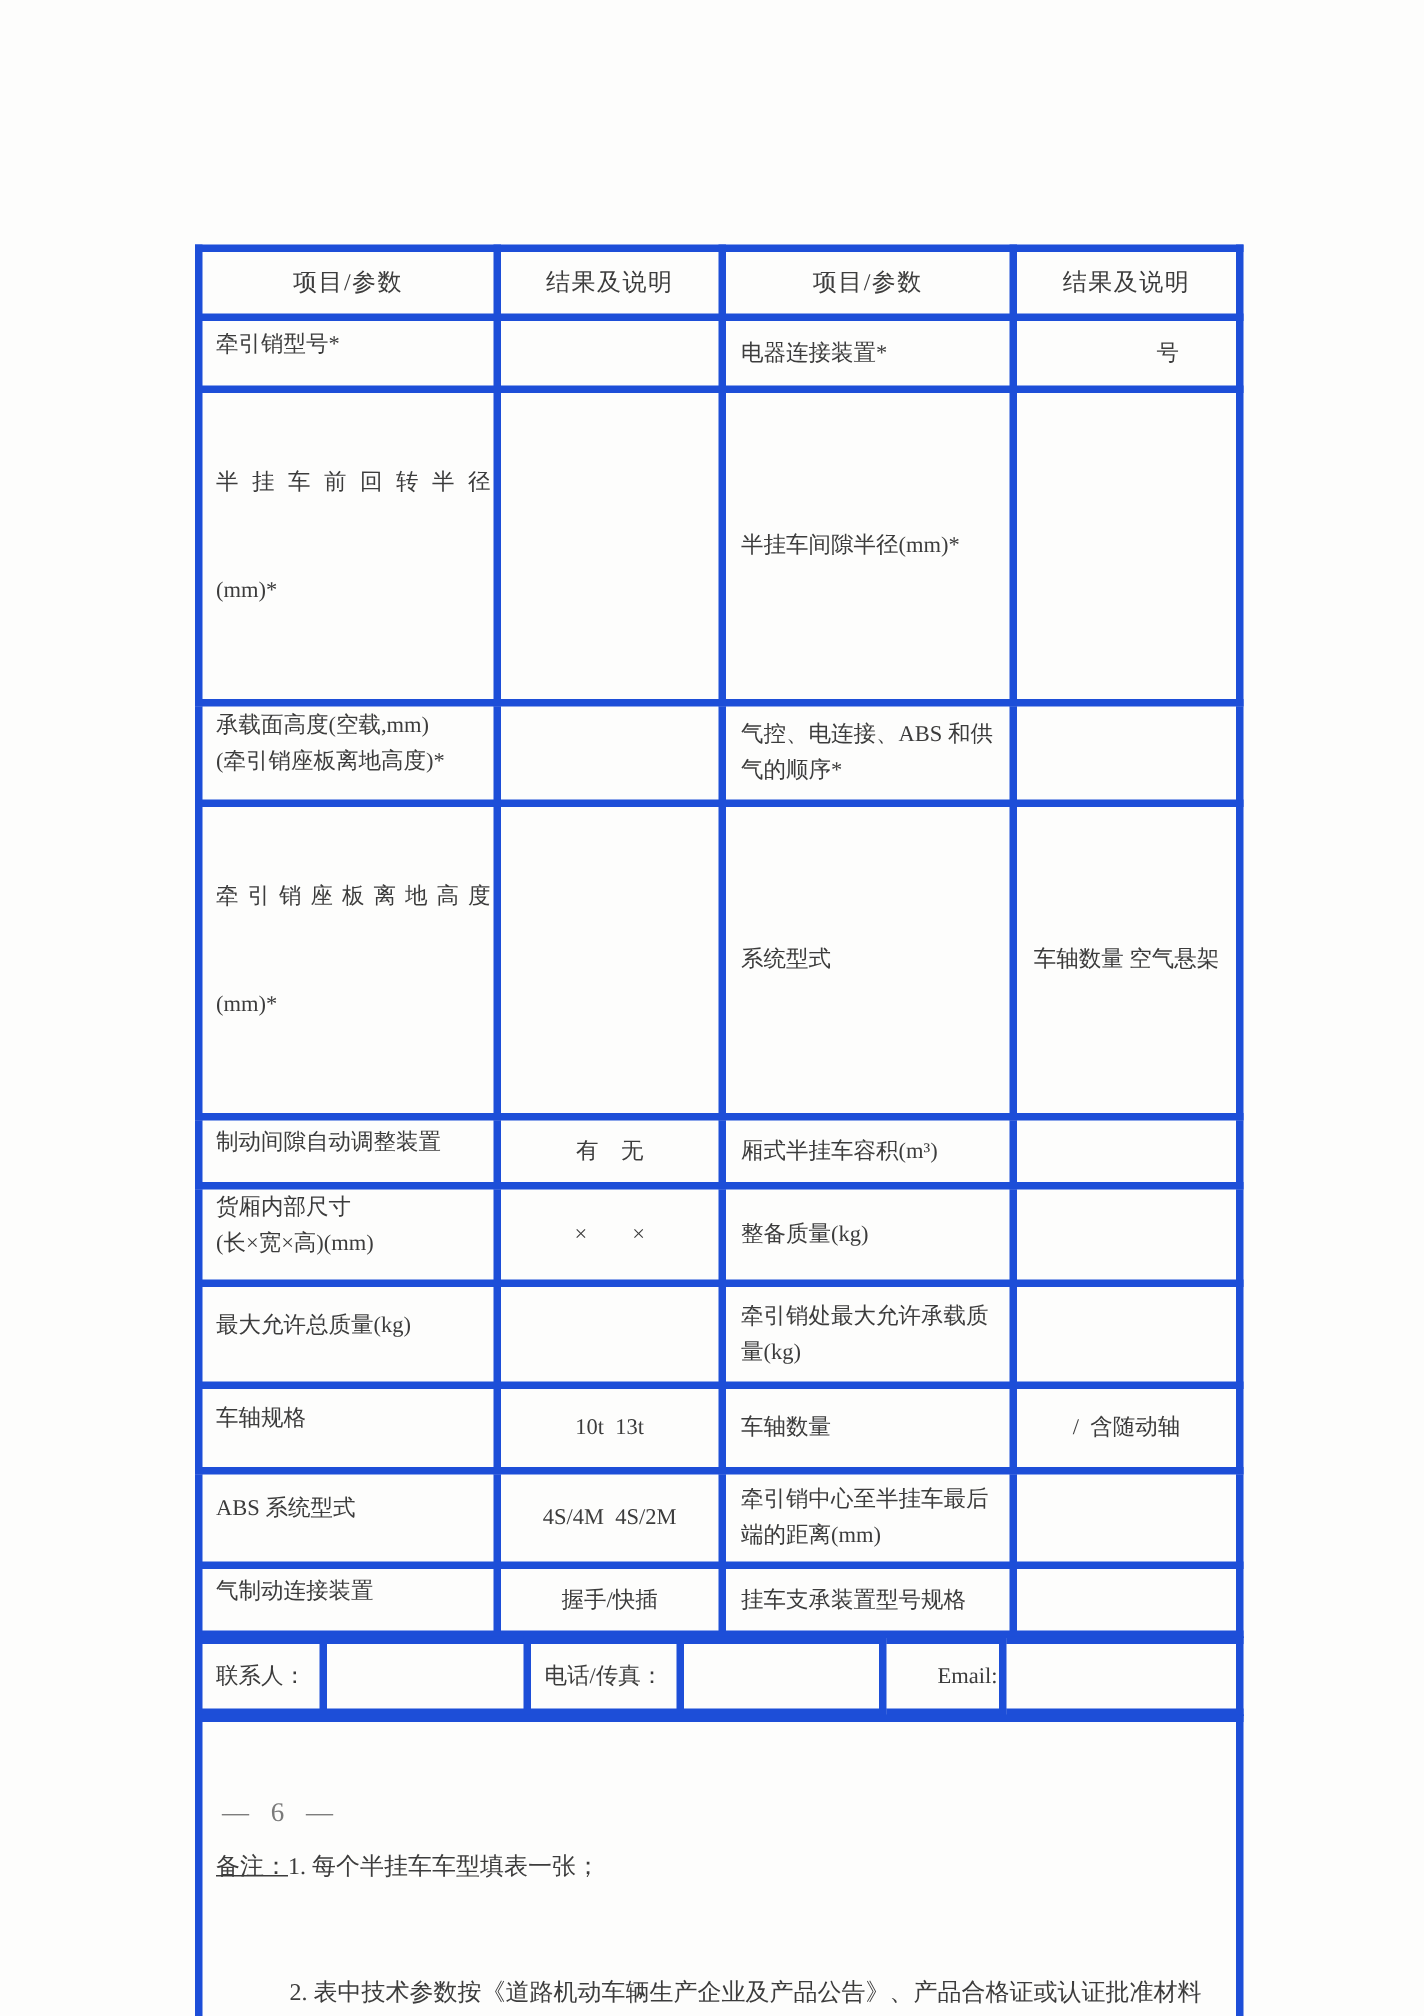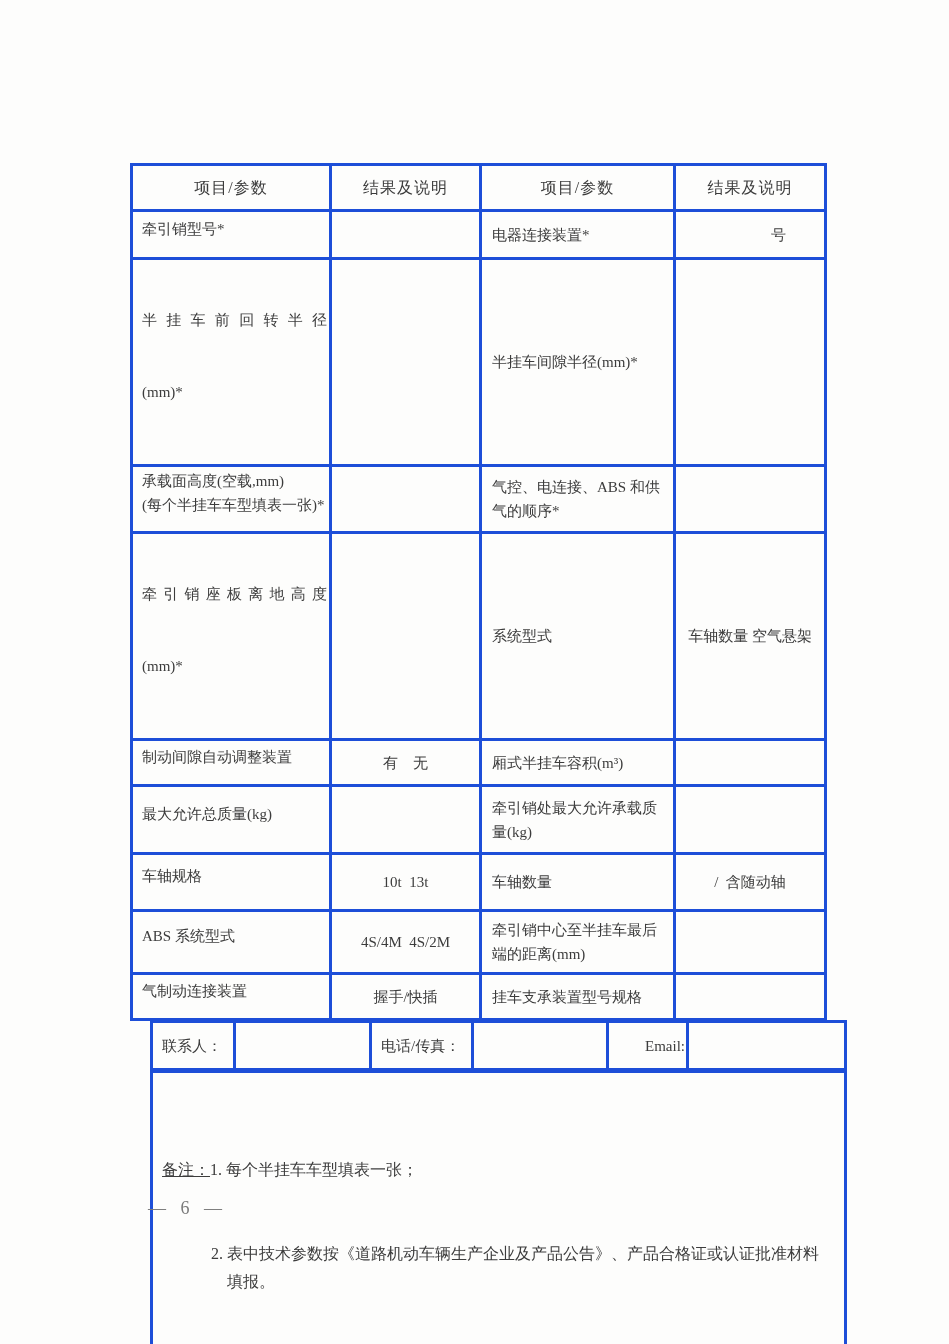--- a/index.html
+++ b/index.html
@@ -14,23 +14,23 @@
   .doc-table-wrap {
     position: absolute;
     left: 130px; top: 163px;
     width: 695px;
   }
   table {
     border-collapse: collapse;
     table-layout: fixed;
     width: 694px;
   }
-  table + table { margin-top: -1px; margin-left: 20px; }
+  table + table { margin-top: -1px; }
   td {
-    border: 3px solid #1d4ed8;
+    border: 5px solid #1d4ed8;
     font-size: 15px;
     line-height: 24px;
     vertical-align: middle;
     white-space: pre-wrap;
     overflow: hidden;
   }
   td.hd {
     text-align: center;
     font-size: 16px;
     letter-spacing: 1px;
@@ -102,38 +102,45 @@
       <td class="label">
         <span class="spread">半挂车前回转半径</span>
         <span class="plain">(mm)*</span>
       </td>
       <td class="value"></td>
       <td class="label3">半挂车间隙半径(mm)*</td>
       <td class="value"></td>
     </tr>
     <tr style="height:67px">
       <td class="label">承载面高度(空载,mm)
-(每个半挂车车型填表一张)*</td>
+(牵引销座板离地高度)*</td>
       <td class="value"></td>
       <td class="label3">气控、电连接、ABS 和供气的顺序*</td>
       <td class="value"></td>
     </tr>
     <tr style="height:66px">
       <td class="label">
         <span class="spread">牵引销座板离地高度</span>
         <span class="plain">(mm)*</span>
       </td>
       <td class="value"></td>
       <td class="label3">系统型式</td>
       <td class="value">车轴数量 空气悬架</td>
     </tr>
     <tr style="height:46px">
       <td class="label">制动间隙自动调整装置</td>
       <td class="value">有　无</td>
       <td class="label3">厢式半挂车容积(m³)</td>
+      <td class="value"></td>
+    </tr>
+    <tr style="height:64px">
+      <td class="label">货厢内部尺寸
+(长×宽×高)(mm)</td>
+      <td class="value">×　　×</td>
+      <td class="label3">整备质量(kg)</td>
       <td class="value"></td>
     </tr>
     <tr style="height:68px">
       <td class="label">最大允许总质量(kg)</td>
       <td class="value"></td>
       <td class="label3">牵引销处最大允许承载质量(kg)</td>
       <td class="value"></td>
     </tr>
     <tr style="height:57px">
       <td class="label">车轴规格</td>

